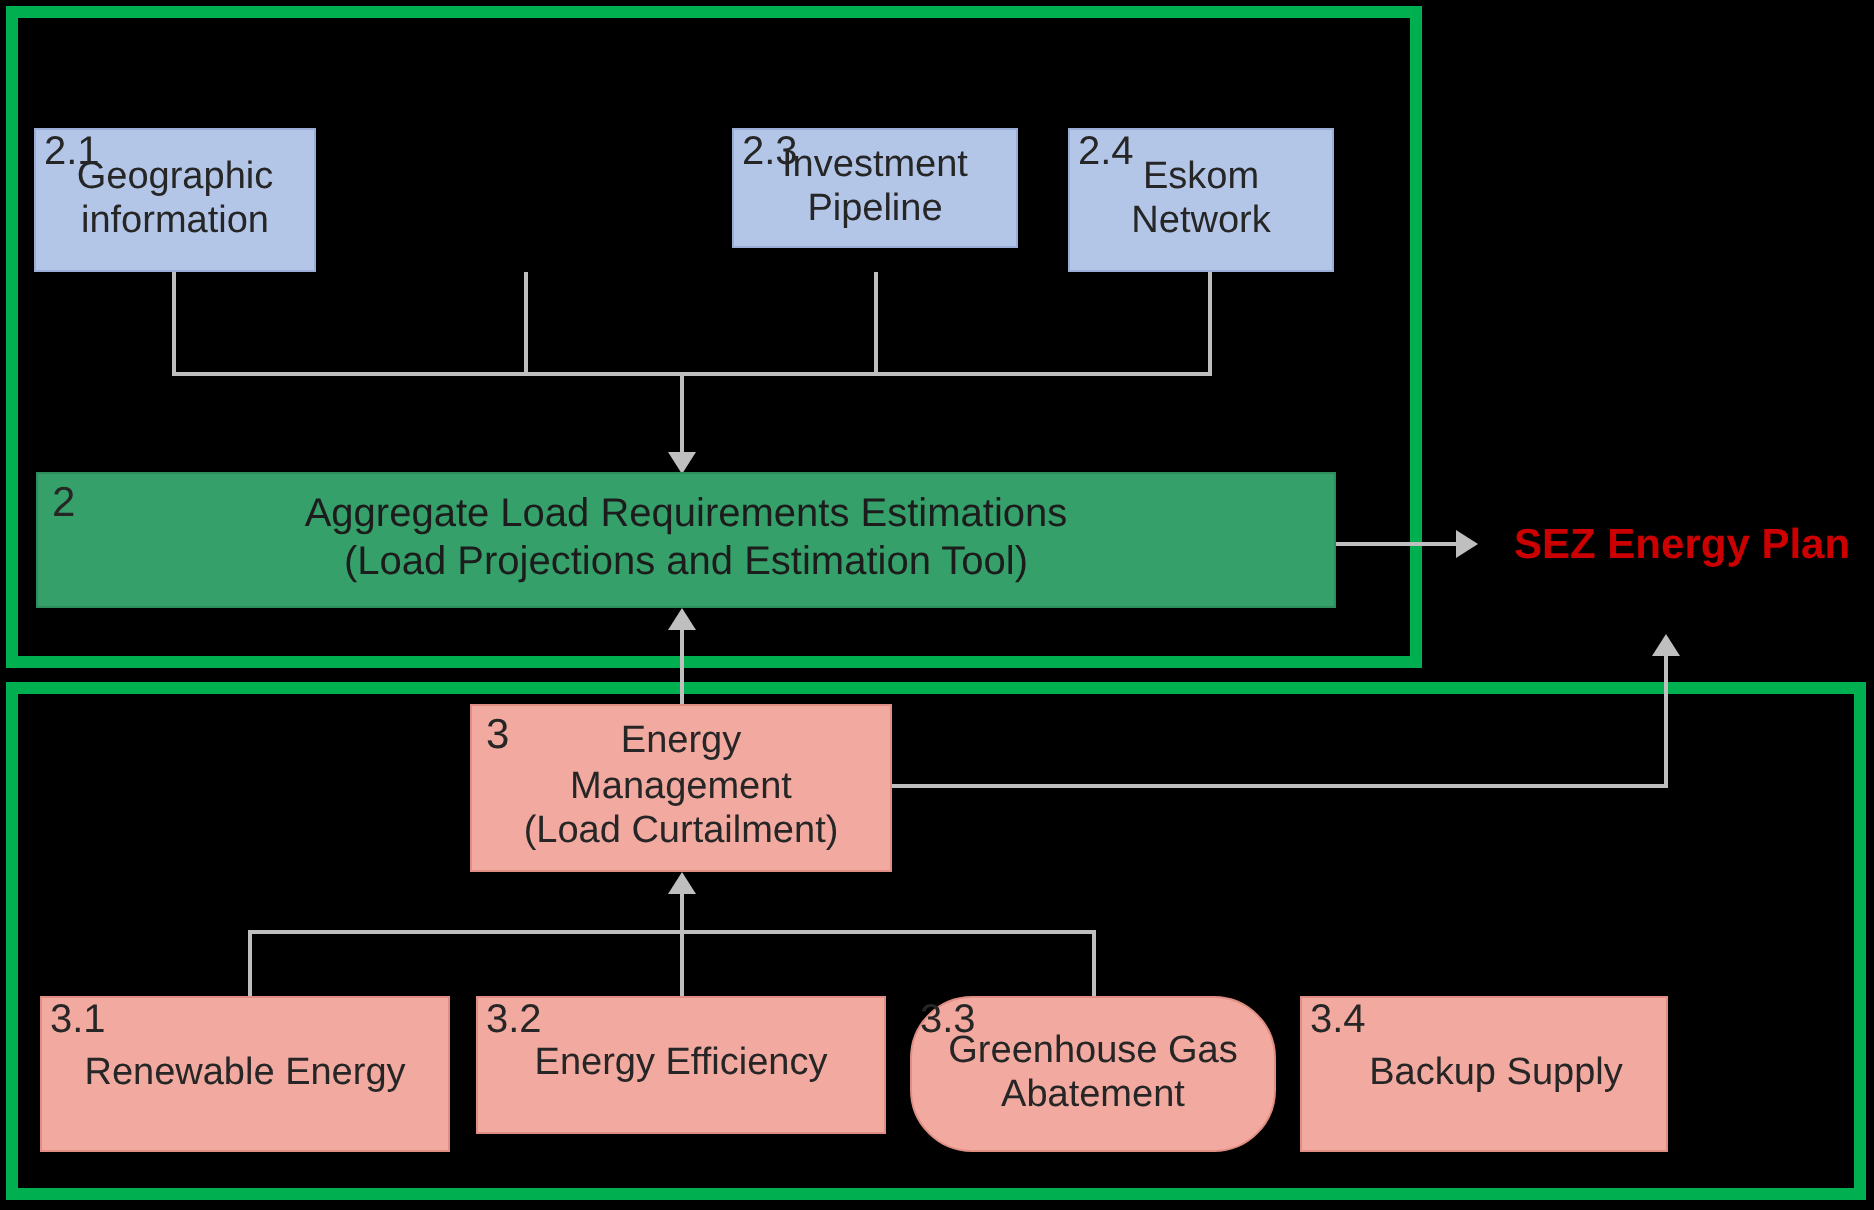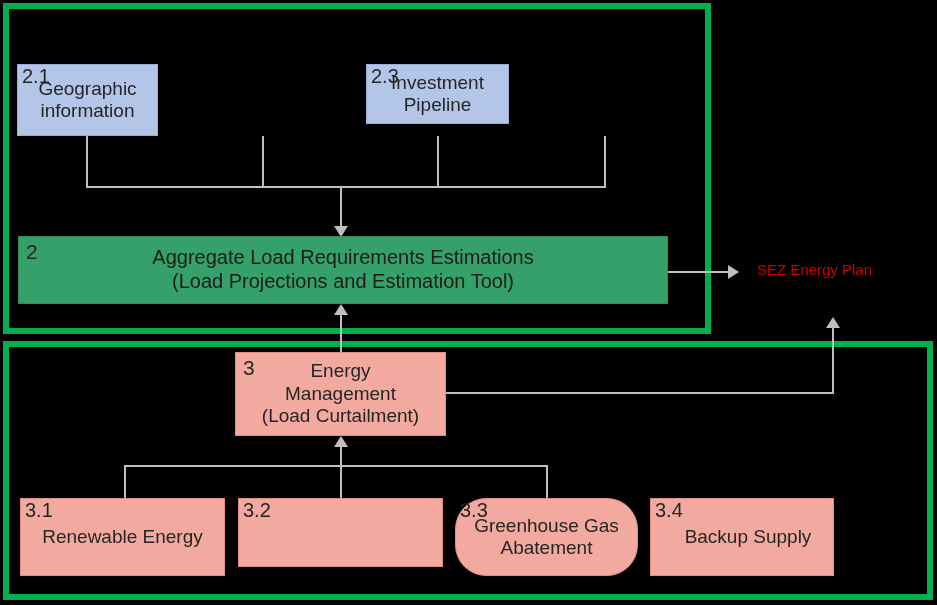--- a/index.html
+++ b/index.html
@@ -90,22 +90,22 @@
     border-right: 7px solid transparent;
     border-bottom: 11px solid #bfbfbf;
   }
   .arrow.right {
     border-top: 7px solid transparent;
     border-bottom: 7px solid transparent;
     border-left: 11px solid #bfbfbf;
   }
   .output-text {
     position: absolute;
-    font-weight: normal;
-    font-size: 15px;
+    font-weight: bold;
+    font-size: 21px;
     color: #cc0000;
     white-space: nowrap;
   }
 </style>
 </head>
 <body>
 
 <div id="canvas">
 
   <div class="group-box" style="left:3px; top:3px; width:708px; height:331px;"></div>
@@ -126,20 +126,25 @@
 information</span>
   </div>
 
 
   <div class="node blue" style="left:366px; top:64px; width:143px; height:60px;">
     <span class="tag">2.3</span>
     <span class="label">Investment
 Pipeline</span>
   </div>
 
+  <div class="node blue" style="left:534px; top:64px; width:133px; height:72px;">
+    <span class="tag">2.4</span>
+    <span class="label">Eskom
+Network</span>
+  </div>
 
   <div class="node green-node big-tag" style="left:18px; top:236px; width:650px; height:68px;">
     <span class="tag">2</span>
     <span class="label">Aggregate Load Requirements  Estimations
 (Load Projections and Estimation Tool)</span>
   </div>
 
   <div class="conn h" style="left:668px; top:271px; width:62px;"></div>
   <div class="arrow right" style="left:728px; top:265px;"></div>
 
@@ -165,20 +170,21 @@
   <div class="conn v" style="left:340px; top:447px; height:51px;"></div>
   <div class="arrow up" style="left:334px; top:436px;"></div>
 
   <div class="node pink" style="left:20px; top:498px; width:205px; height:78px;">
     <span class="tag">3.1</span>
     <span class="label">Renewable Energy</span>
   </div>
 
   <div class="node pink" style="left:238px; top:498px; width:205px; height:69px;">
     <span class="tag">3.2</span>
+    <span class="label">Energy Efficiency</span>
   </div>
 
   <div class="node pink" style="left:455px; top:498px; width:183px; height:78px;border-radius:31px;">
     <span class="tag">3.3</span>
     <span class="label">Greenhouse Gas
 Abatement</span>
   </div>
 
   <div class="node pink" style="left:650px; top:498px; width:184px; height:78px;padding-left:12px;">
     <span class="tag">3.4</span>

